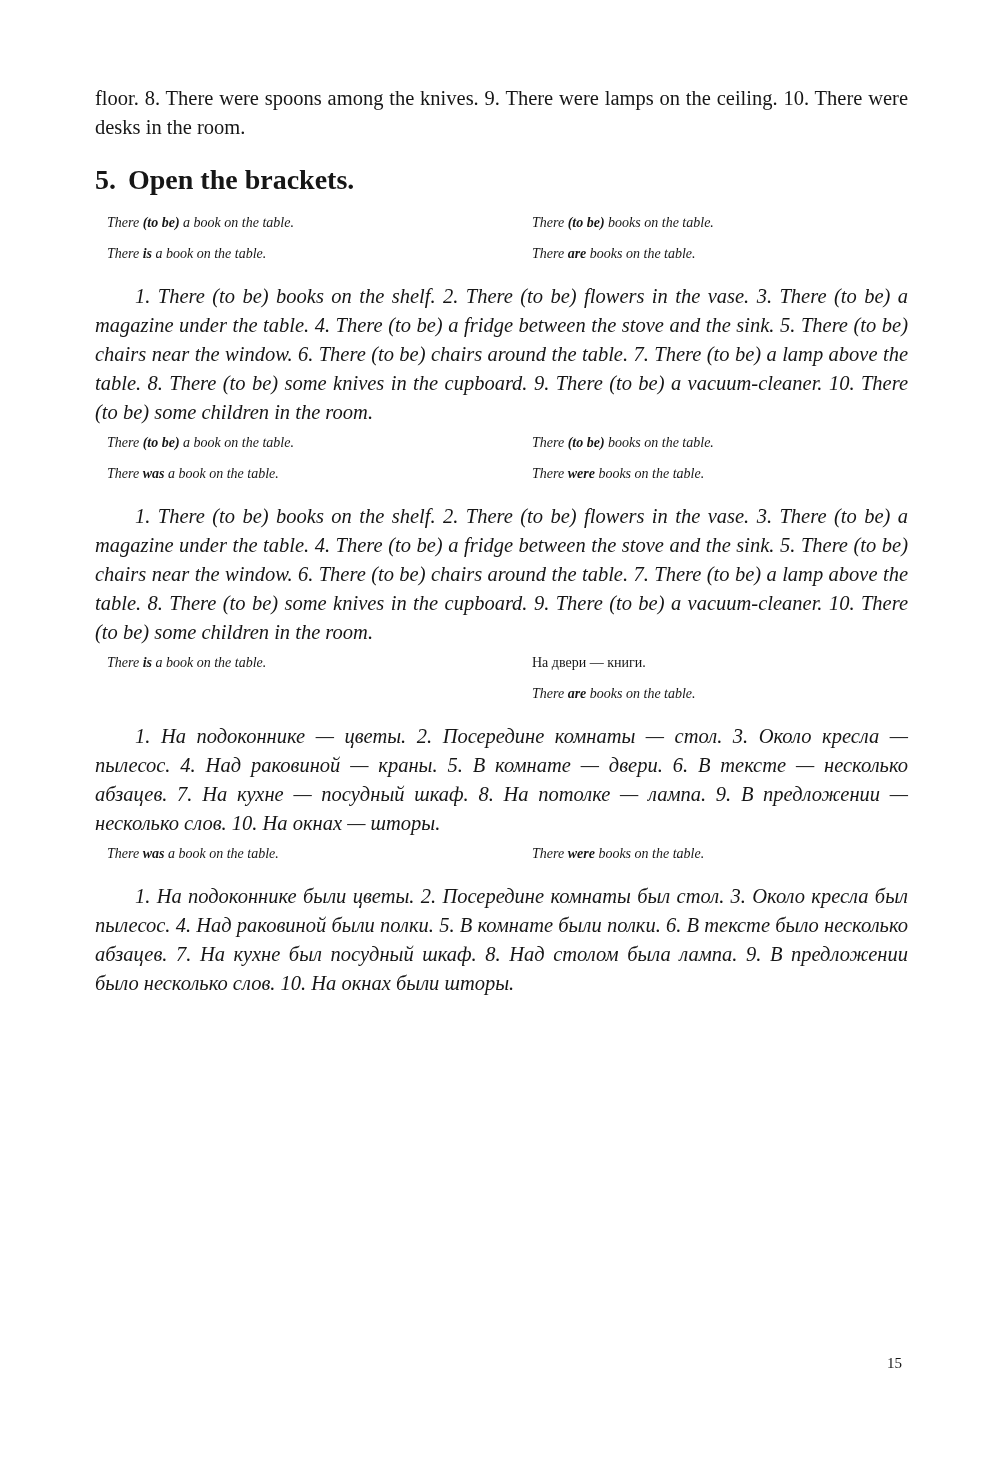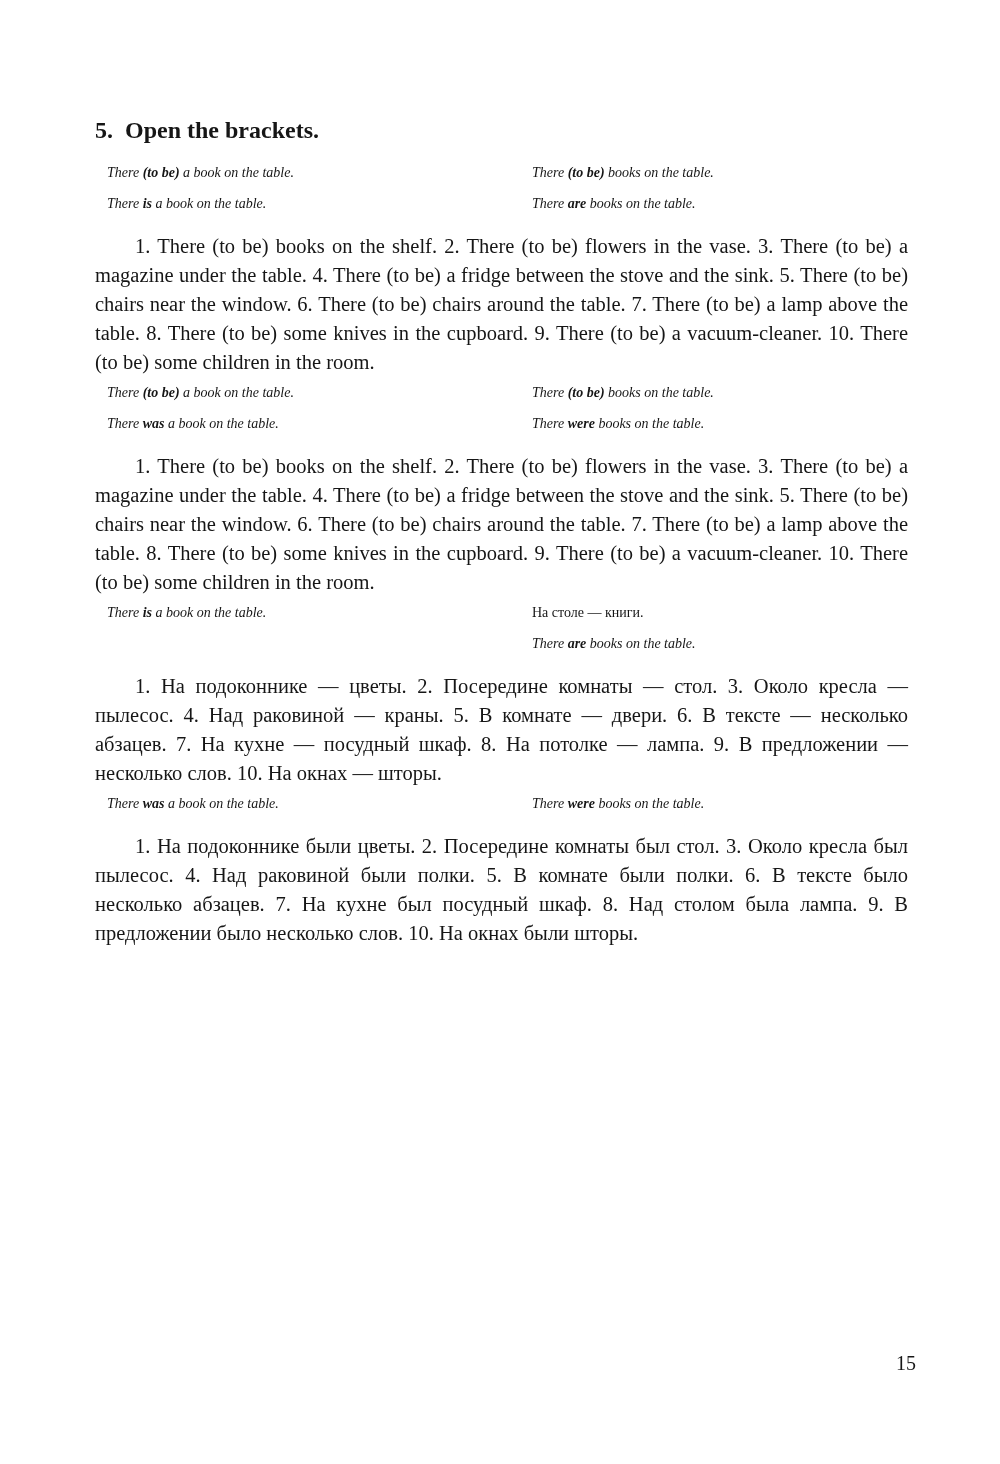--- a/index.html
+++ b/index.html
@@ -19,26 +19,27 @@
     overflow: hidden;
   }
   .body-text {
     font-size: 20.5px;
     line-height: 29px;
     text-align: justify;
     margin: 0;
   }
   .first-indent {
     text-indent: 40px;
+    font-style: italic;
   }
   .ex-heading {
-    font-size: 24px;
+    font-size: 28px;
     line-height: 24px;
     font-weight: bold;
-    margin: 34px 0 15px 0;
+    margin: 26px 0 15px 0;
   }
   .ex-num {
     display: inline-block;
     margin-right: 12px;
   }
   .example-row {
     display: flex;
     font-style: italic;
     font-size: 14px;
     line-height: 31px;
@@ -54,31 +55,32 @@
     flex: 1 1 auto;
   }
   .ex-line b {
     font-weight: bold;
   }
   .ex-line.upright {
     font-style: normal;
   }
   .page-number {
     position: absolute;
-    right: 84px;
+    right: 98px;
     bottom: 90px;
-    font-size: 20px;
+    font-size: 15px;
     line-height: 22px;
   }
 </style>
 </head>
 <body>
 
 <div class="page">
 
+  <p class="body-text">floor. 8. There were spoons among the knives. 9. There were lamps on the ceiling. 10. There were desks in the room.</p>
 
   <section>
     <h2 class="ex-heading"><span class="ex-num">5.</span><span>Open the brackets.</span></h2>
     <div class="example-row">
       <div class="example-col left">
         <div class="ex-line"><span>There </span><b>(to be)</b><span> a book on the table.</span></div>
         <div class="ex-line"><span>There </span><b>is</b><span> a book on the table.</span></div>
       </div>
       <div class="example-col right">
         <div class="ex-line"><span>There </span><b>(to be)</b><span> books on the table.</span></div>
@@ -101,21 +103,21 @@
     </div>
     <p class="body-text first-indent">1. There (to be) books on the shelf. 2. There (to be) flowers in the vase. 3. There (to be) a magazine under the table. 4. There (to be) a fridge between the stove and the sink. 5. There (to be) chairs near the window. 6. There (to be) chairs around the table. 7. There (to be) a lamp above the table. 8. There (to be) some knives in the cupboard. 9. There (to be) a vacuum-cleaner. 10. There (to be) some children in the room.</p>
   </section>
 
   <section>
     <div class="example-row">
       <div class="example-col left">
         <div class="ex-line"><span>There </span><b>is</b><span> a book on the table.</span></div>
       </div>
       <div class="example-col right">
-        <div class="ex-line upright"><span>На столе — книги.</span><b></b><span></span></div>
+        <div class="ex-line upright"><span>На двери — книги.</span><b></b><span></span></div>
         <div class="ex-line"><span>There </span><b>are</b><span> books on the table.</span></div>
       </div>
     </div>
     <p class="body-text first-indent">1. На подоконнике — цветы. 2. Посередине комнаты — стол. 3. Около кресла — пылесос. 4. Над раковиной — краны. 5. В комнате — двери. 6. В тексте — несколько абзацев. 7. На кухне — посудный шкаф. 8. На потолке — лампа. 9. В предложении — несколько слов. 10. На окнах — шторы.</p>
   </section>
 
   <section>
     <div class="example-row">
       <div class="example-col left">
         <div class="ex-line"><span>There </span><b>was</b><span> a book on the table.</span></div>

